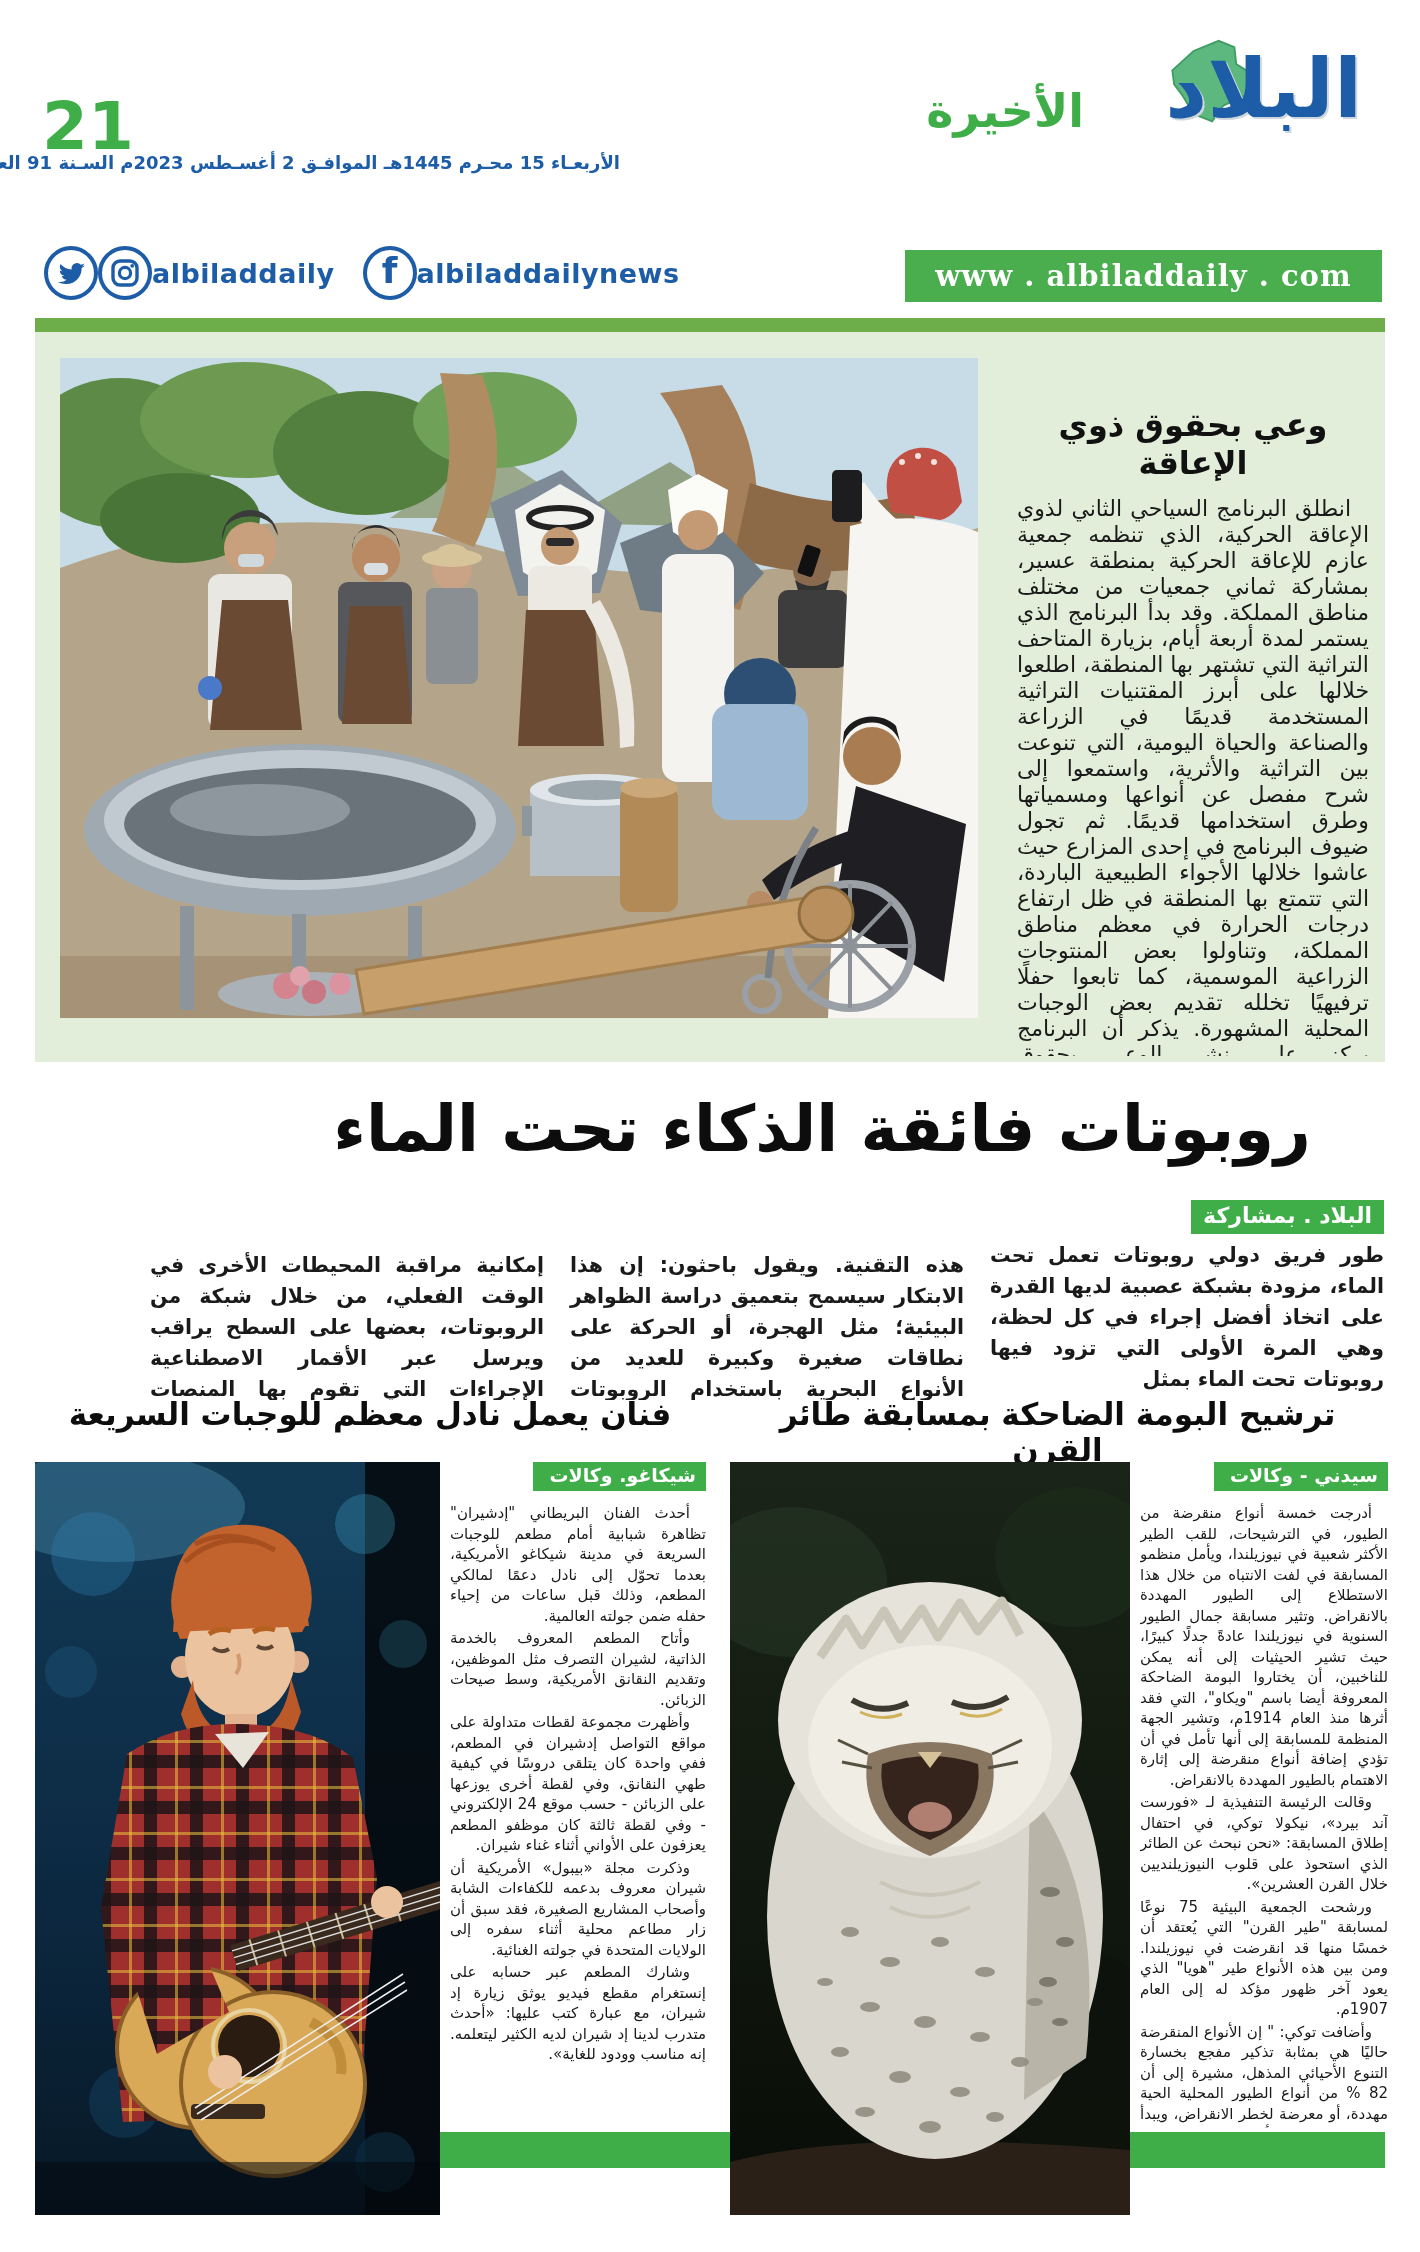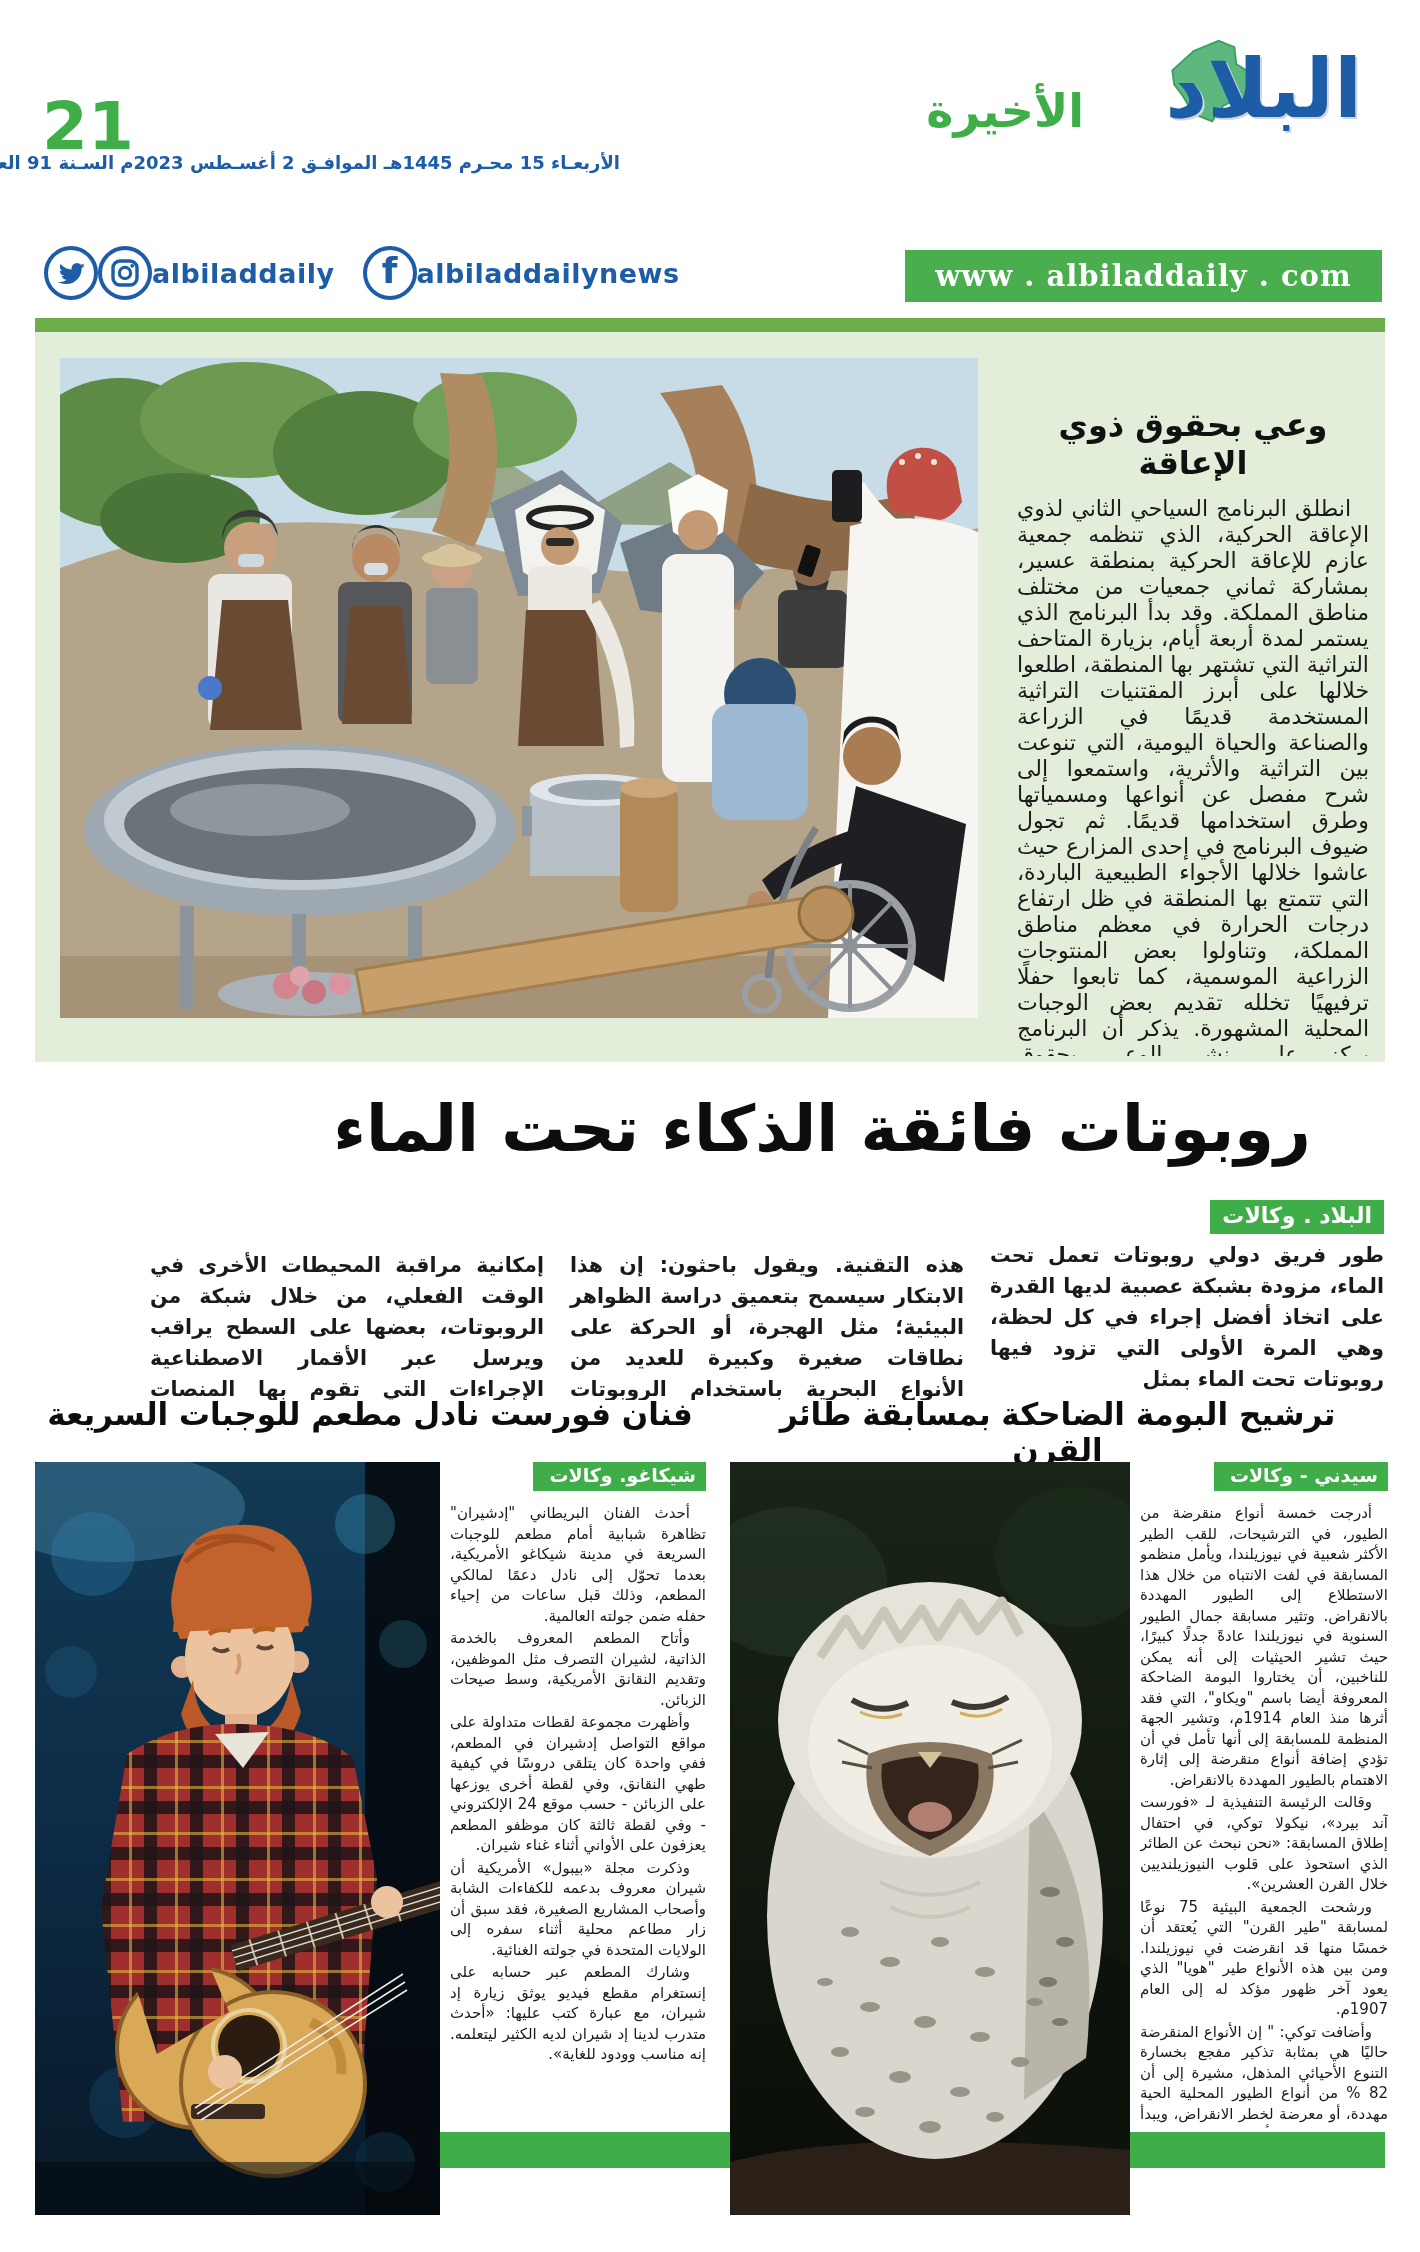--- a/index.html
+++ b/index.html
@@ -213,34 +213,34 @@
     <article class="feature-article">
       <h2>وعي بحقوق ذوي الإعاقة</h2>
       <p>انطلق البرنامج السياحي الثاني لذوي الإعاقة الحركية، الذي تنظمه جمعية عازم للإعاقة الحركية بمنطقة عسير، بمشاركة ثماني جمعيات من مختلف مناطق المملكة. وقد بدأ البرنامج الذي يستمر لمدة أربعة أيام، بزيارة المتاحف التراثية التي تشتهر بها المنطقة، اطلعوا خلالها على أبرز المقتنيات التراثية المستخدمة قديمًا في الزراعة والصناعة والحياة اليومية، التي تنوعت بين التراثية والأثرية، واستمعوا إلى شرح مفصل عن أنواعها ومسمياتها وطرق استخدامها قديمًا. ثم تجول ضيوف البرنامج في إحدى المزارع حيث عاشوا خلالها الأجواء الطبيعية الباردة، التي تتمتع بها المنطقة في ظل ارتفاع درجات الحرارة في معظم مناطق المملكة، وتناولوا بعض المنتوجات الزراعية الموسمية، كما تابعوا حفلًا ترفيهيًا تخلله تقديم بعض الوجبات المحلية المشهورة. يذكر أن البرنامج يركز على نشر الوعي بحقوق واحتياجات ذوي الإعاقة الحركية، وتوفير المرافق والخدمات التي تتناسب مع حالاتهم.</p>
     </article>
   </section>
 
   <h1 class="robots-headline">روبوتات فائقة الذكاء تحت الماء</h1>
 
   <div class="robots-cols">
     <div class="robots-col">
-      <span class="tag">البلاد . وكالات</span>
+      <span class="tag">البلاد . بمشاركة</span>
       <p>طور فريق دولي روبوتات تعمل تحت الماء، مزودة بشبكة عصبية لديها القدرة على اتخاذ أفضل إجراء في كل لحظة، وهي المرة الأولى التي تزود فيها روبوتات تحت الماء بمثل</p>
     </div>
     <div class="robots-col pad">
       <p>هذه التقنية. ويقول باحثون: إن هذا الابتكار سيسمح بتعميق دراسة الظواهر البيئية؛ مثل الهجرة، أو الحركة على نطاقات صغيرة وكبيرة للعديد من الأنواع البحرية باستخدام الروبوتات المستقلة. وستتيح هذه التطورات</p>
     </div>
     <div class="robots-col pad">
       <p>إمكانية مراقبة المحيطات الأخرى في الوقت الفعلي، من خلال شبكة من الروبوتات، بعضها على السطح يراقب ويرسل عبر الأقمار الاصطناعية الإجراءات التي تقوم بها المنصات الروبوتية الأخرى في قاع البحر.</p>
     </div>
   </div>
 
   <div class="footer-bar"></div>
 
-  <h2 class="story-headline left">فنان فورست نادل مطعم للوجبات السريعة</h2>
+  <h2 class="story-headline left">فنان يعمل نادل معظم للوجبات السريعة</h2>
 
   <figure class="story-photo left">
     <svg viewBox="0 0 405 753" preserveAspectRatio="none">
       <defs>
         <linearGradient id="bgSheeran" x1="0" y1="0" x2="0" y2="1">
           <stop offset="0" stop-color="#123a55"></stop>
             <stop offset=".5" stop-color="#0d2b45"></stop>
             <stop offset="1" stop-color="#071826"></stop>
         </linearGradient>
         <pattern id="plaid" width="46" height="46" patternUnits="userSpaceOnUse">

